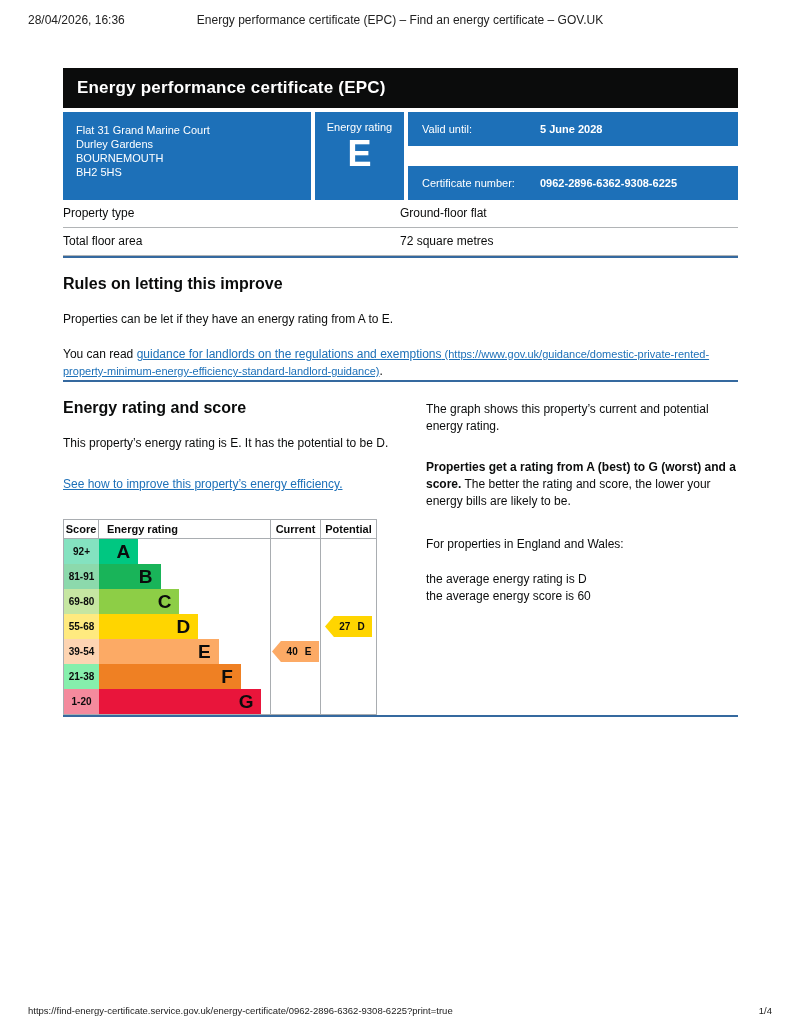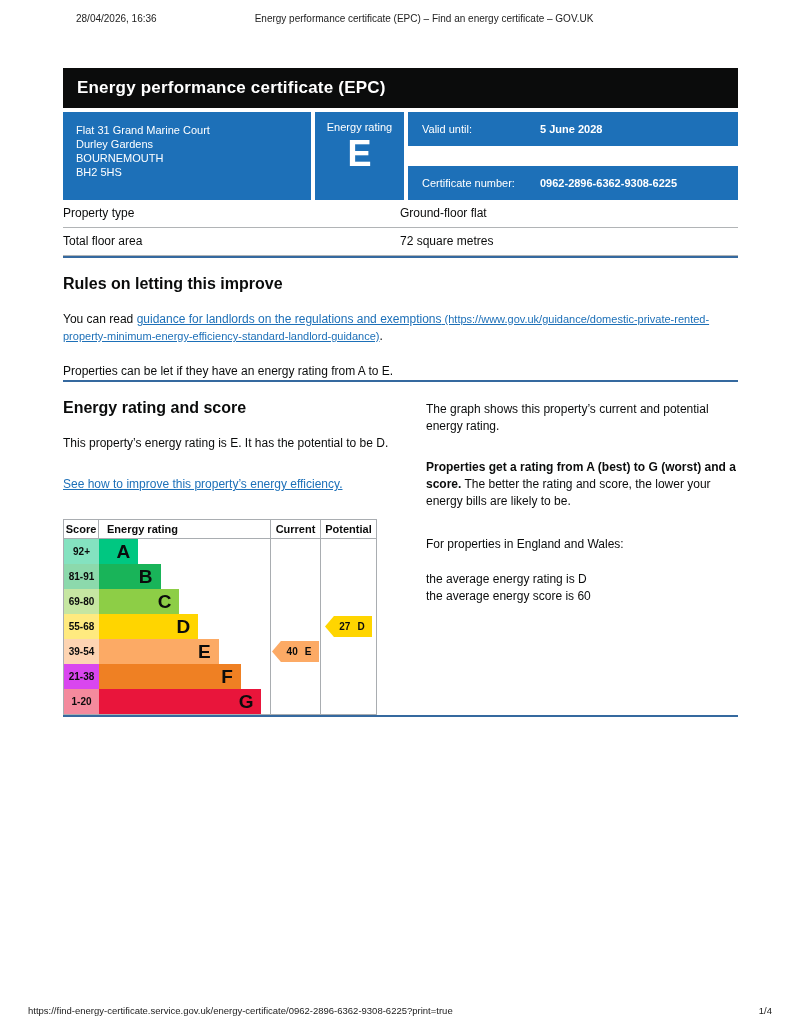--- a/index.html
+++ b/index.html
@@ -2,21 +2,21 @@
 <html><head>
 <meta charset="utf-8">
 <style>
   * { margin:0; padding:0; box-sizing:border-box; }
   html,body { background:#fff; }
   body {
     width:800px; height:1033px; position:relative;
     font-family:"Liberation Sans","DejaVu Sans",sans-serif;
     color:#0b0c0c; -webkit-font-smoothing:antialiased;
   }
-  .print-header { position:absolute; top:13px; left:0; right:0; height:14px; font-size:10px; color:#222;margin-left:48px; }
+  .print-header { position:absolute; top:13px; left:0; right:0; height:14px; font-size:12px; color:#222; }
   .print-header .dt { position:absolute; left:28px; top:0; }
   .print-header .pt { position:absolute; left:0; right:0; top:0; text-align:center; }
   .print-footer { position:absolute; bottom:17px; left:28px; right:28px; font-size:9.5px; color:#222;
     display:flex; justify-content:space-between; }
 
   .content { position:absolute; top:68px; left:63px; width:675px; }
 
   .banner { background:#0b0c0c; height:40px; display:flex; align-items:center; padding-left:14px; }
   .banner h1 { color:#fff; font-size:17px; font-weight:bold; letter-spacing:.2px; }
 
@@ -117,22 +117,22 @@
     </div>
     <div class="prop-row">
       <span class="prop-label">Total floor area</span>
       <span class="prop-value">72 square metres</span>
     </div>
   </div>
 
   <hr class="section-rule rule-1">
 
   <h2>Rules on letting this improve</h2>
+  <p>Properties can be let if they have an energy rating from A to E.</p>
   <p><span>You can read </span><a href="#"><span>guidance for landlords on the regulations and exemptions</span><span class="link-url"> (https://www.gov.uk/guidance/domestic-private-rented-property-minimum-energy-efficiency-standard-landlord-guidance)</span></a><span>.</span></p>
-  <p>Properties can be let if they have an energy rating from A to E.</p>
 
   <hr class="section-rule rule-2">
 
   <div class="columns">
     <div class="col-left">
       <h2>Energy rating and score</h2>
       <p>This property’s energy rating is E. It has the potential to be D.</p>
       <p class="improve-link-p"><a href="#">See how to improve this property’s energy efficiency.</a></p>
 
       <div class="chart">
@@ -197,21 +197,21 @@
               </div>
               <div class="marker-cell current-cell">
                 <div class="marker-arrow" style="background: rgb(252, 170, 101);">
                   <span class="num">40</span>
                   <span>E</span>
                 </div>
               </div>
               <div class="marker-cell potential-cell"></div>
             </div>
             <div class="band-row">
-              <div class="score-cell" style="background: #d946ef;">21-38</div>
+              <div class="score-cell" style="background: #86efac;">21-38</div>
               <div class="rating-cell">
                 <div class="band-bar" style="width: 83%; background: rgb(239, 128, 35);">
                   <span class="band-letter">F</span>
                 </div>
               </div>
               <div class="marker-cell current-cell"></div>
               <div class="marker-cell potential-cell"></div>
             </div>
             <div class="band-row">
               <div class="score-cell" style="background: rgb(244, 138, 157);">1-20</div>

